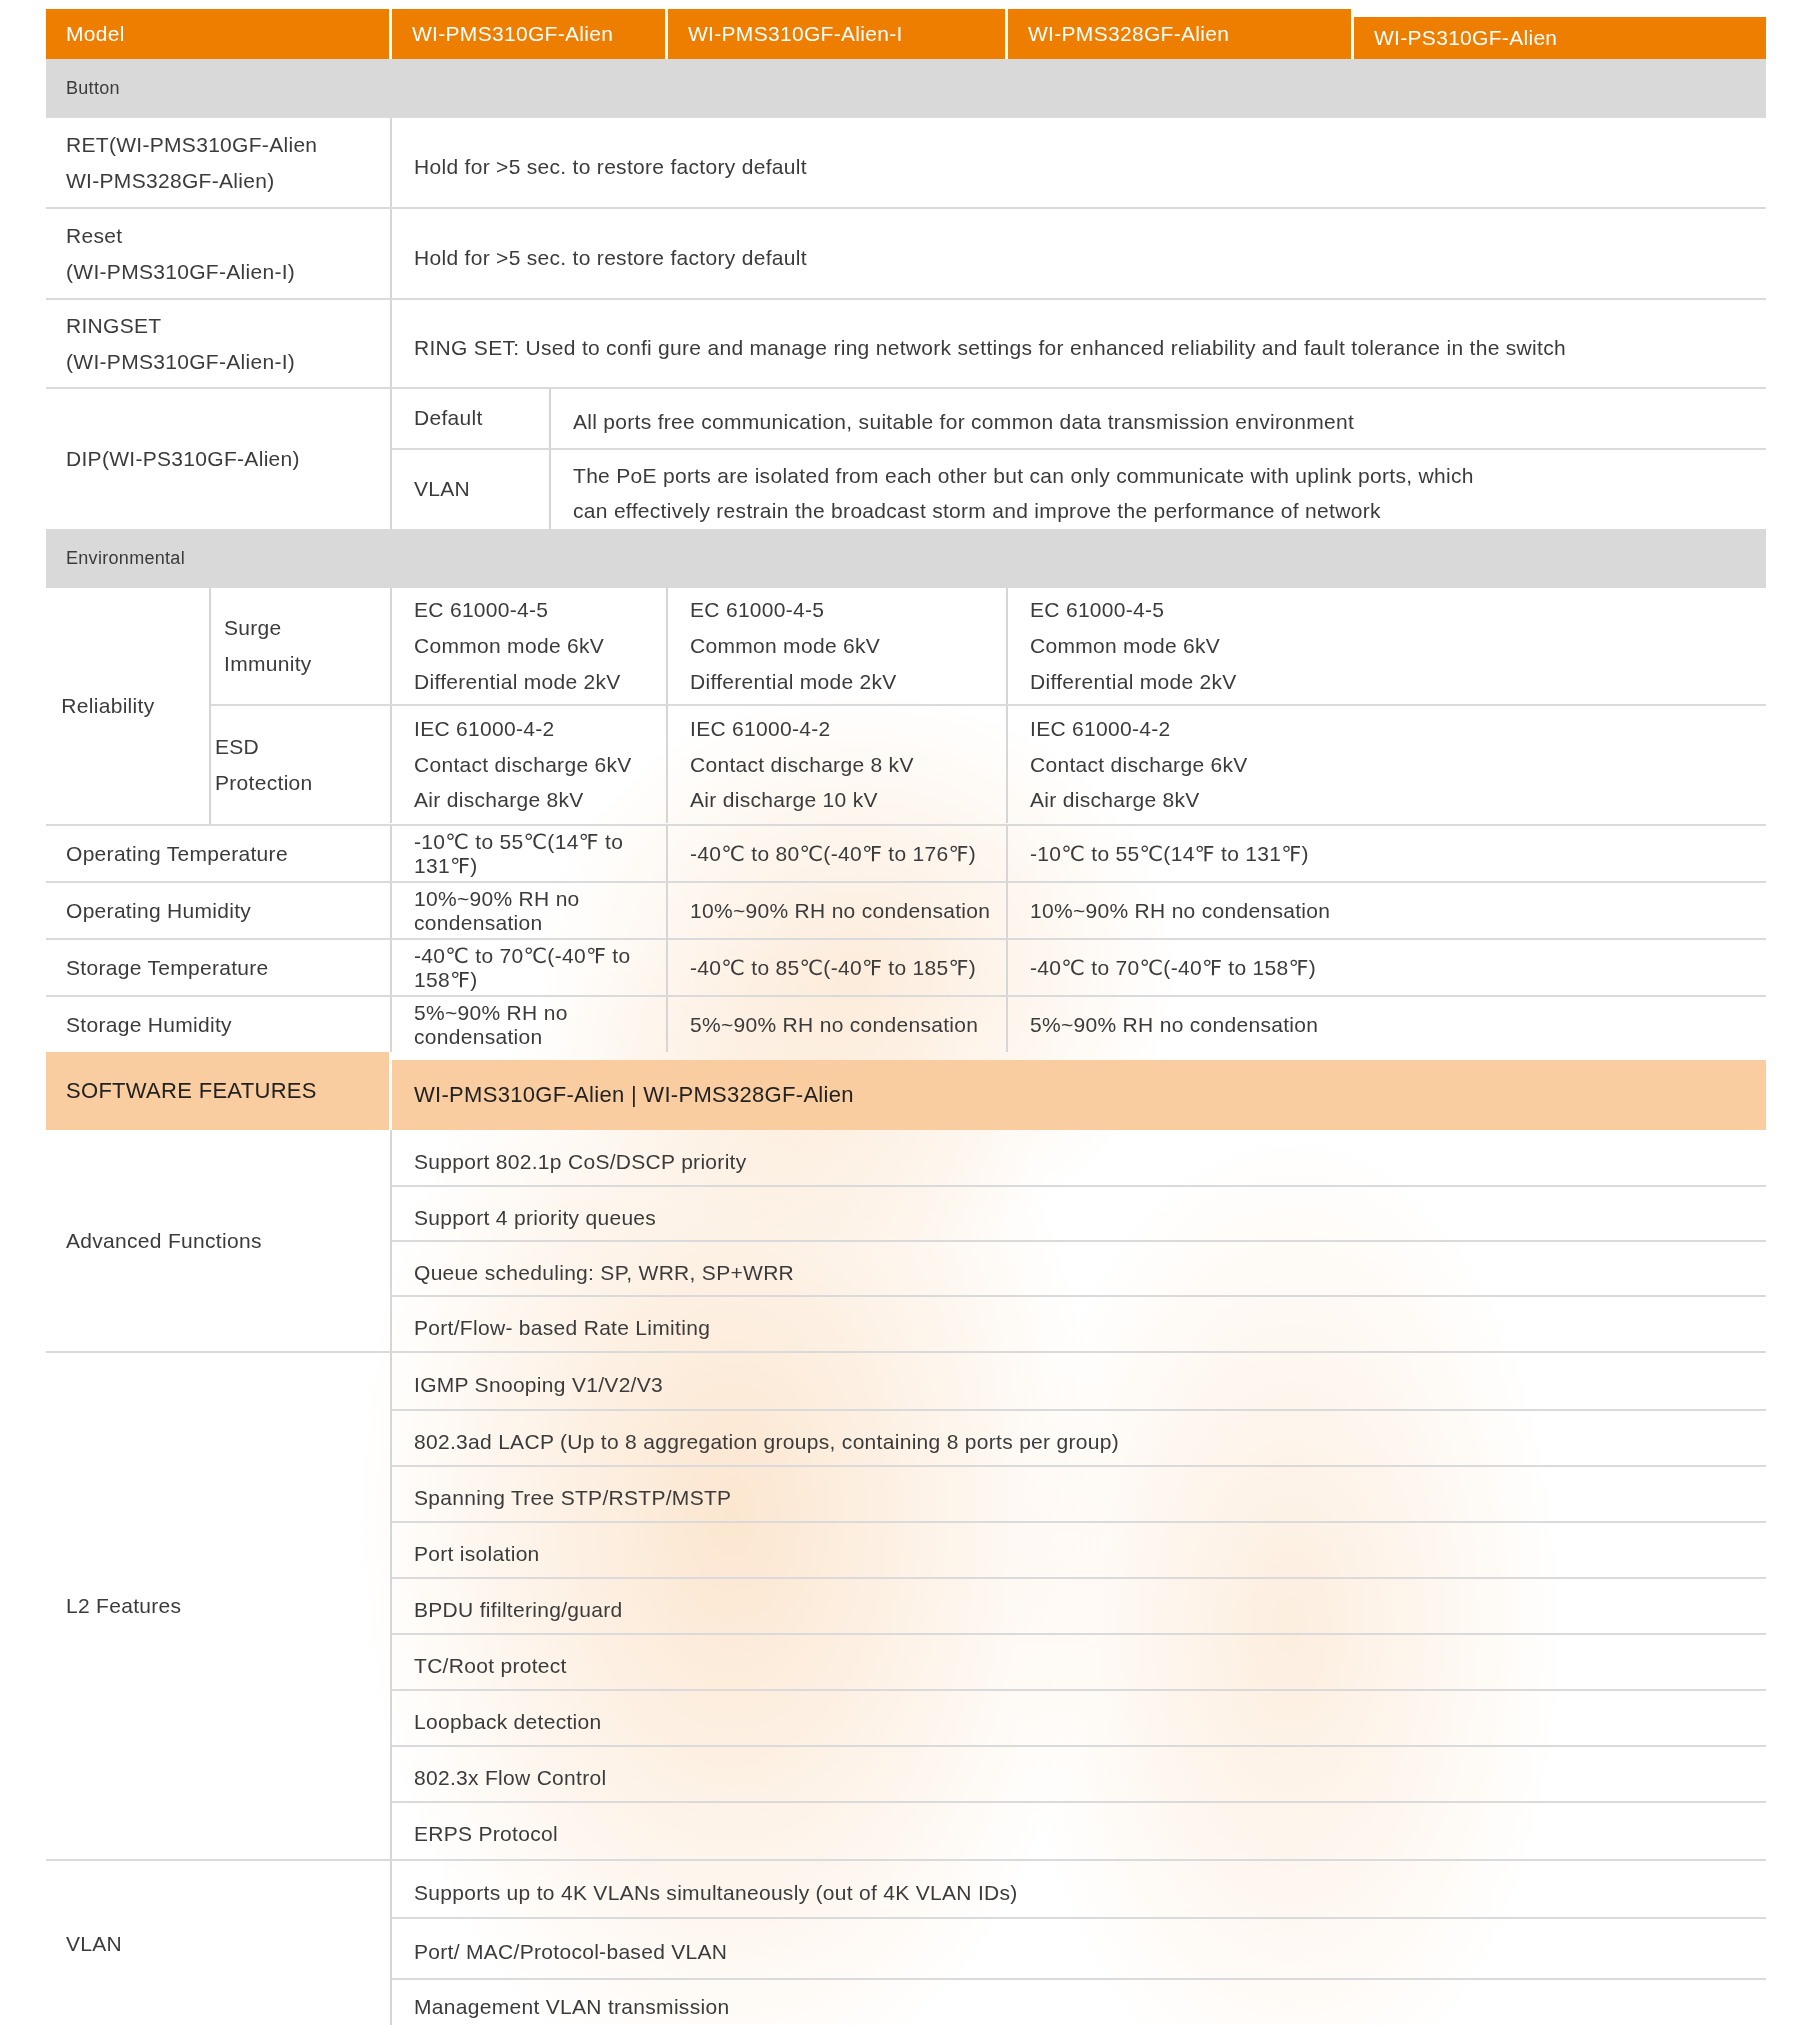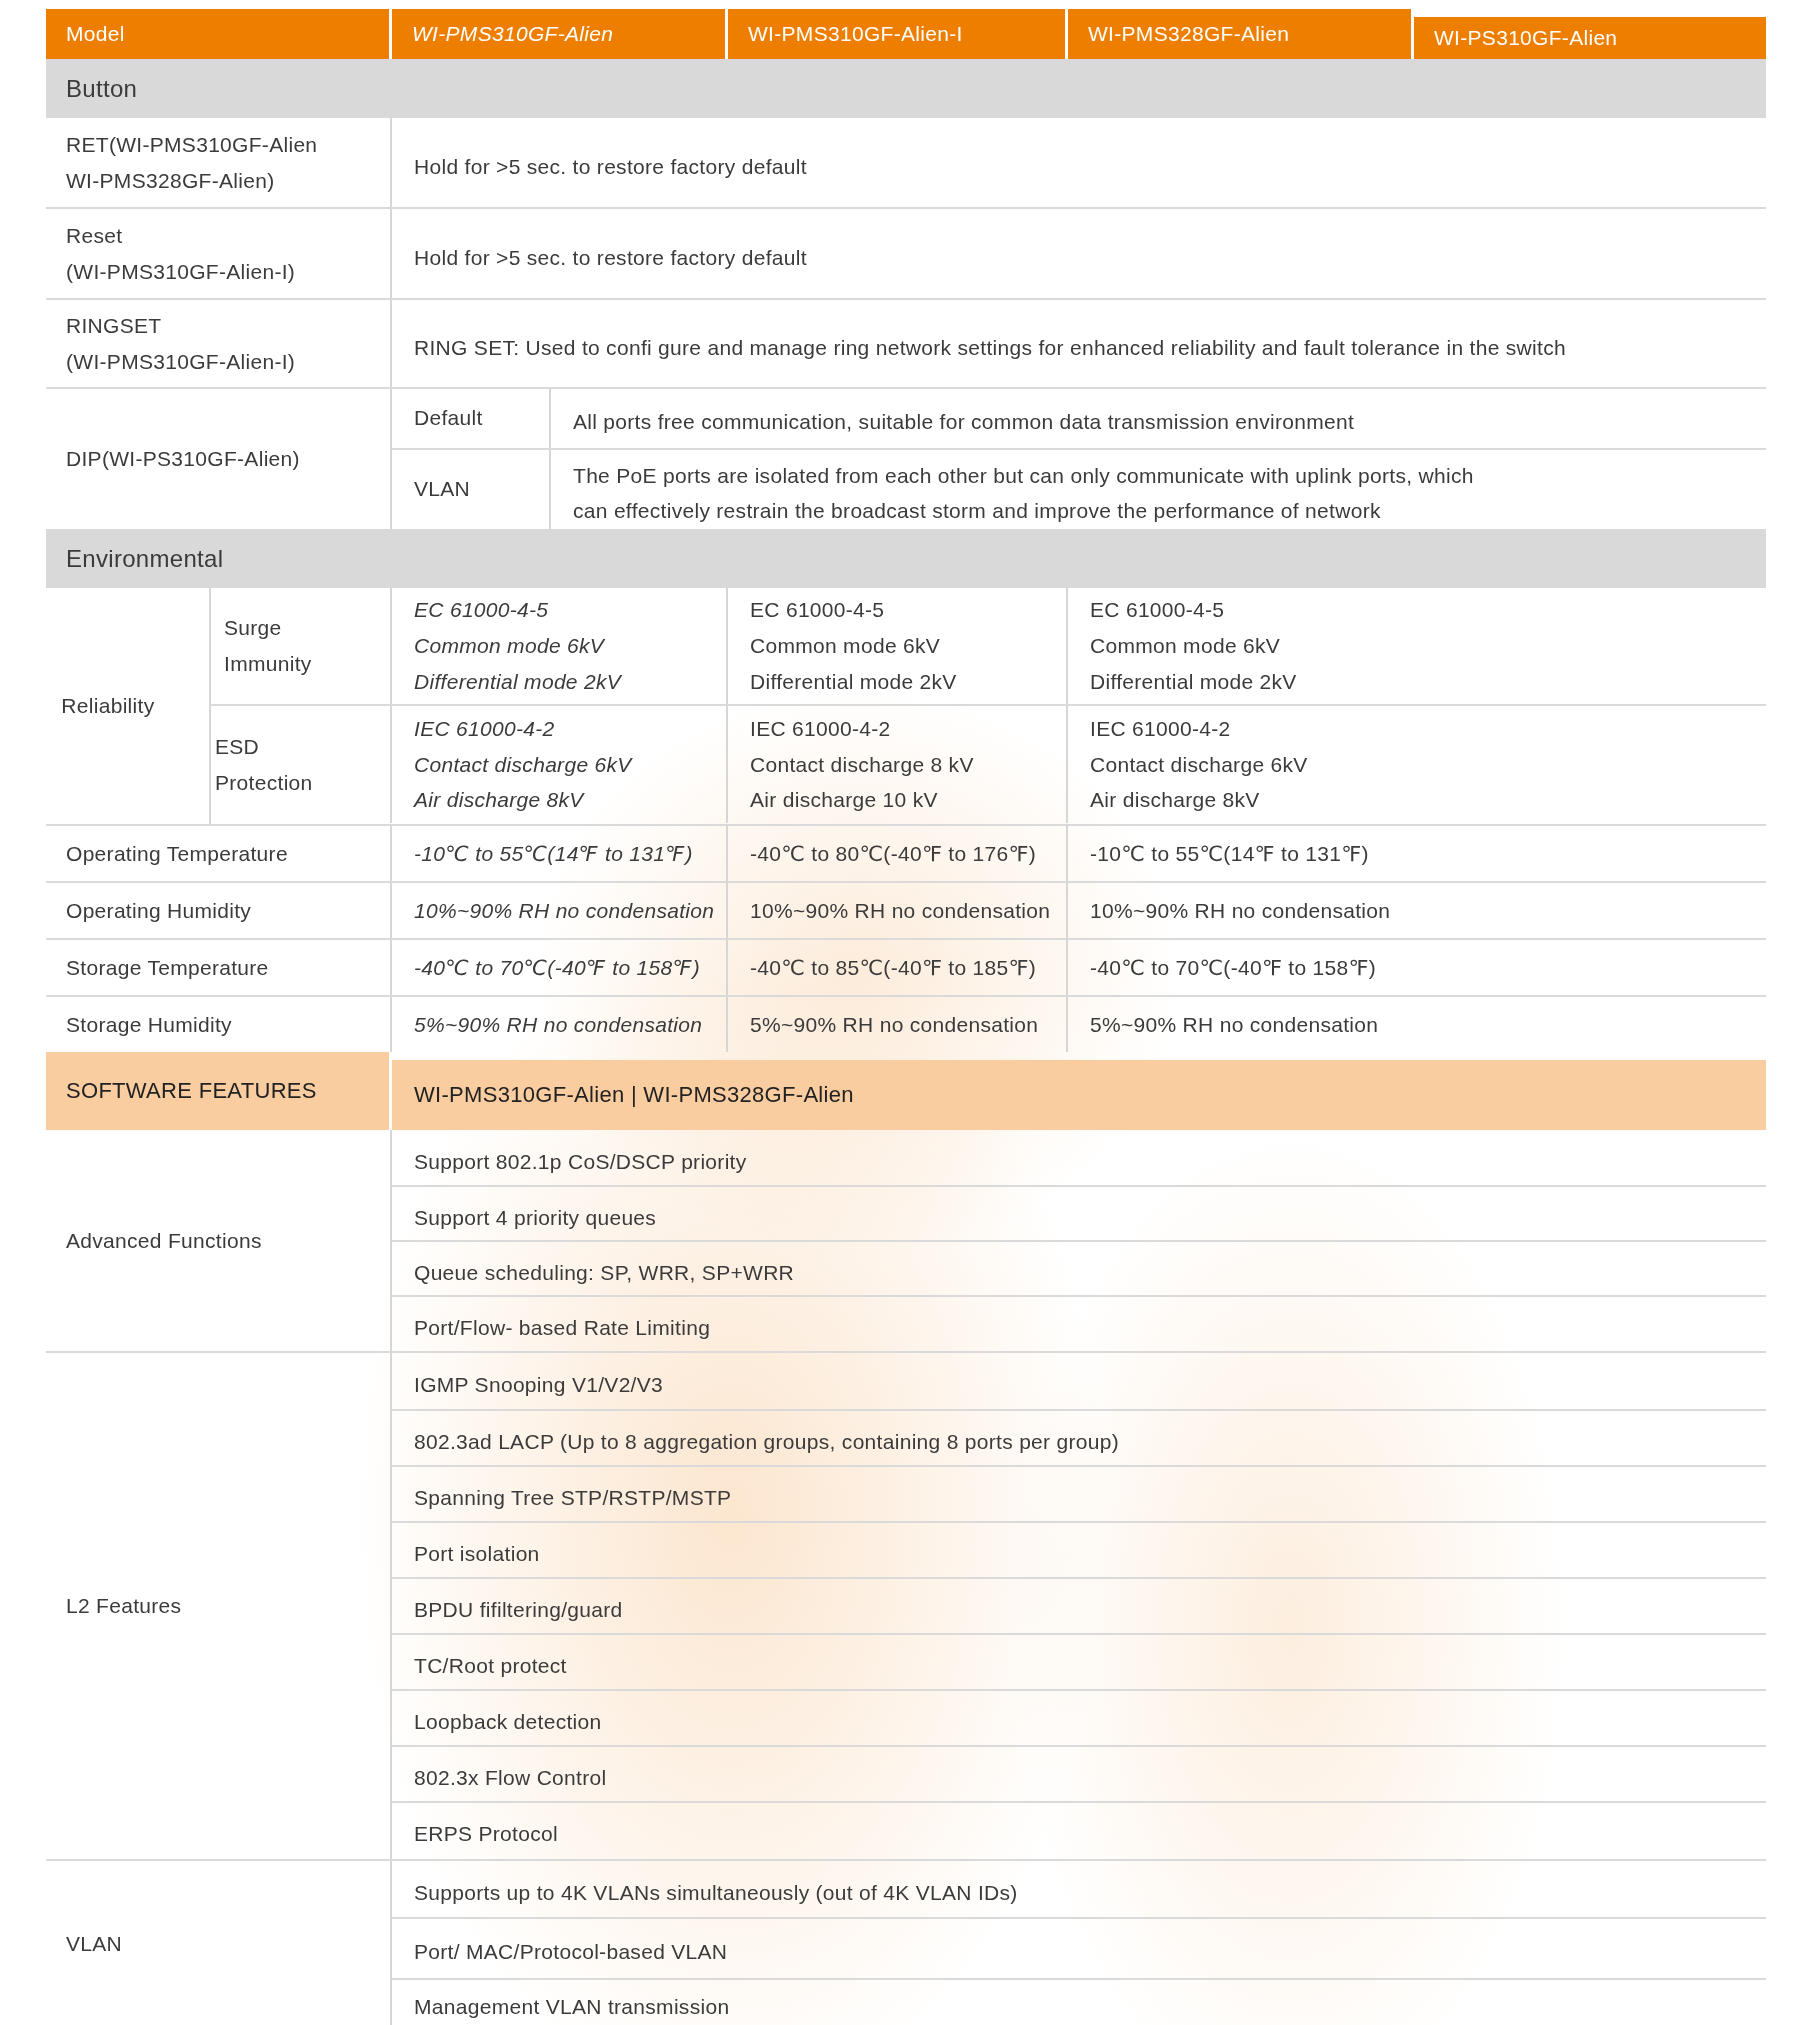--- a/index.html
+++ b/index.html
@@ -26,34 +26,34 @@
   
   .thead { display:flex; height:50px; }
   .thead .hcell {
     background:#EE7E00; color:#ffffff; display:flex; align-items:center;
     font-size:21px; letter-spacing:0.3px; padding-left:20px;
   }
   .gapr { border-right:3.3px solid #ffffff; }
 
   
   .band { height:59px; background:#d9d9d9; display:flex; align-items:center;
-          font-size:24px; padding-left:20px; letter-spacing:0.3px; }
+          font-size:18px; padding-left:20px; letter-spacing:0.3px; }
 
   
   .sw-band { display:flex; height:78px; }
   .sw-band .swcell { background:#FACDA1; color:#222222; display:flex; align-items:center;
                      font-size:22px; letter-spacing:0.3px; padding-left:20px; }
 
   
   .w-label { width:346px; }
   .w-rest  { flex:1;margin-top:8px; }
   .w-dipkey{ width:159px; }
   .w-env1  { width:165px; }
   .w-env2  { width:181px; }
-  .w-c1    { width:336px;font-style:italic; }
+  .w-c1    { width:276px; }
   .w-c2    { width:340px; }
   .w-c3    { width:690px; }.h162{height:89px}.h166{height:91px}
   .h260{height:142px}.h110{height:60px}.h150{height:82px}
   .h430{height:236px}.h212{height:116px}.h218{height:119px}.h104{height:57px}
   .h404{height:221px}.h101{height:55px}.h927{height:508px}.h103{height:56px}
   .h306{height:168px}.h111{height:61px}.h91{height:50px}
 
   .stack { display:flex; flex-direction:column; flex:1; }
   .stack > .sub { display:flex; }
   .stack > .sub + .sub { border-top:2.7px solid #dadada; }

